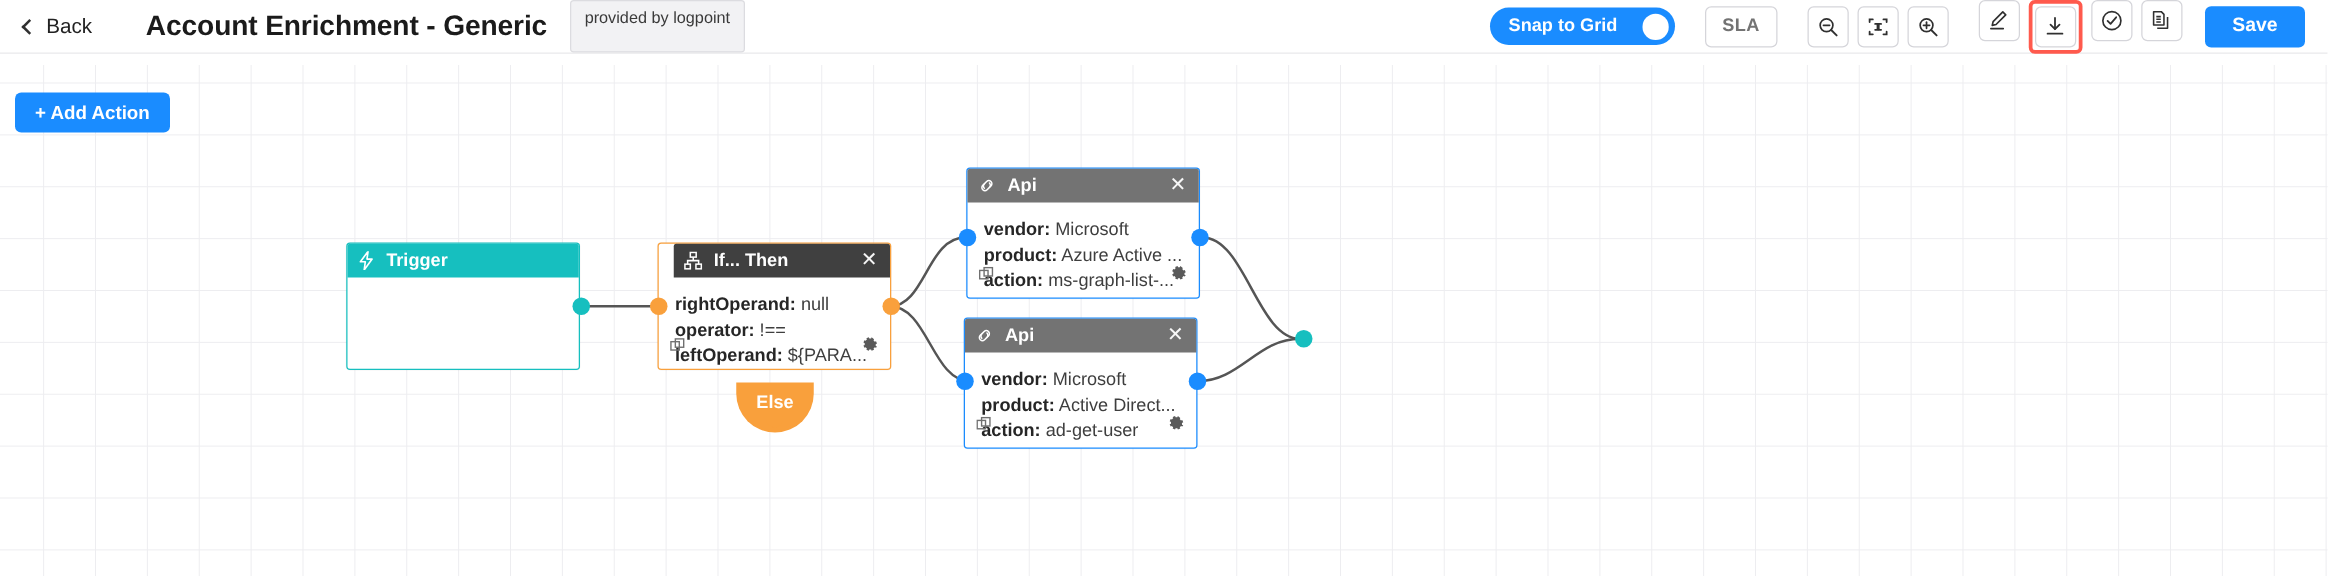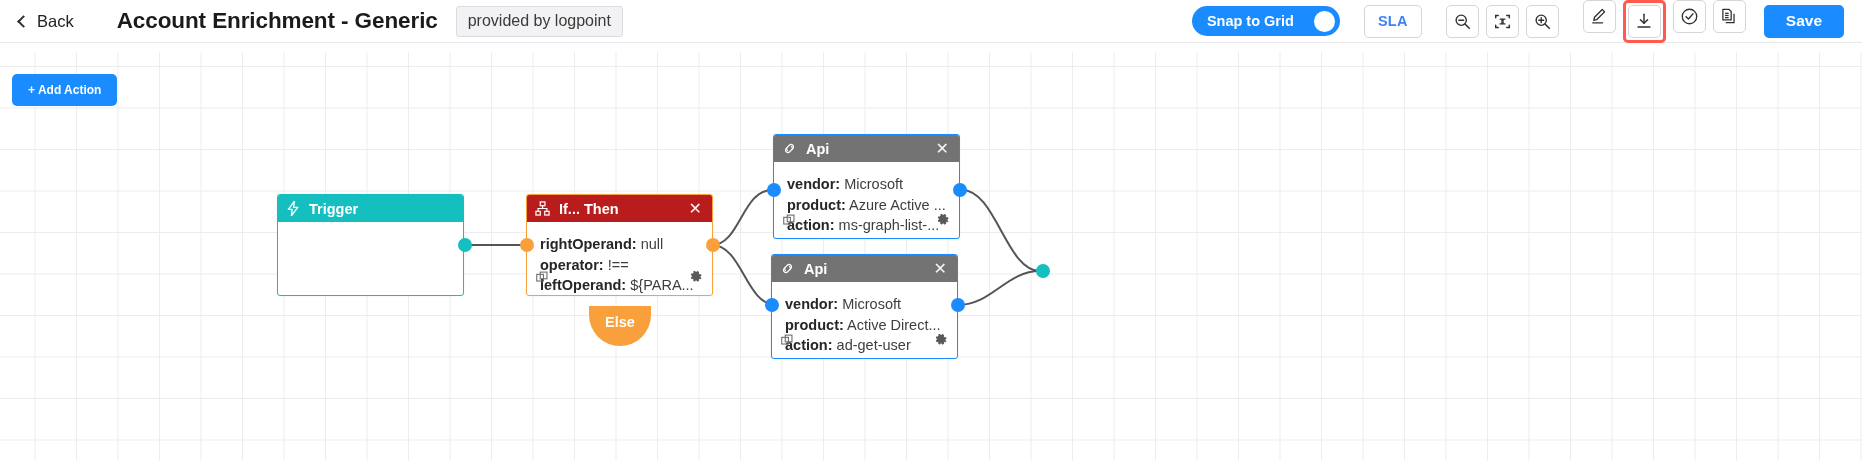--- a/index.html
+++ b/index.html
@@ -31,43 +31,43 @@
   }
   .page-title {
     margin-left: 43px;
     font-size: 22.5px; font-weight: bold; color: #1b1b1b;
     letter-spacing: -0.1px; white-space: nowrap;
   }
   .provided-badge {
     margin-left: 18px;
     background: #f2f2f4; border: 1px solid #dcdce0;
     border-radius: 3px;
-    padding: 5px 11px 6px;
-    font-size: 16px; color: #3a3a3a; white-space: nowrap;
+    padding: 5px 11px 20px;
+    font-size: 13px; color: #3a3a3a; white-space: nowrap;
   }
 
   .header-right {
     margin-left: auto; margin-right: 18px;
     display: flex; align-items: center; gap: 12px;
   }
 
   .snap-toggle {
     display: flex; align-items: center; gap: 20px;
     background: #1a8cff; border-radius: 18px;
     height: 30px; padding: 0 5px 0 15px;
     color: #fff; font-size: 14.5px; font-weight: bold;
     cursor: pointer; white-space: nowrap;
   }
   .knob { width: 21px; height: 21px; border-radius: 50%; background: #fff; }
 
   .tbtn {
     height: 33px; min-width: 33px;
     border: 1px solid #d5d5da; border-radius: 5px;
     background: #fff; display: flex; align-items: center; justify-content: center;
-    cursor: pointer; color: #3b82f6;
+    cursor: pointer; color: #737373;
   }
   .tbtn.sla { padding: 0 13px; font-size: 14.5px; font-weight: bold; letter-spacing: .3px; }
   .group { display: flex; gap: 7px; }
   .gap-l { margin-left: 12px; }
 
   .hl-wrap {
     border: 3px solid #ff5a4d; border-radius: 5px;
     padding: 2px; display: flex; align-items: center; justify-content: center;
   }
   .hl-wrap .tbtn { border-color: #d5d5da; }
@@ -91,21 +91,21 @@
     background-size: 41.5px 41.5px;
     background-position: -7px 14px;
     overflow: hidden;
   }
 
   .add-action {
     position: absolute; left: 12px; top: 22px;
     background: #1a8cff; color: #fff;
     border-radius: 5px; height: 32px;
     display: flex; align-items: center; padding: 0 16px;
-    font-size: 12px; font-weight: bold; cursor: pointer;
+    font-size: 15px; font-weight: bold; cursor: pointer;
     z-index: 20;
   }
 
   svg.edges { position: absolute; left: 0; top: 0; width: 1862px; height: 409px; z-index: 5; }
 
   
   .node {
     position: absolute; z-index: 10;
     background: #fff; border-radius: 3px;
     display: flex; flex-direction: column;
@@ -124,21 +124,21 @@
     padding: 12px 13px 0 13px;
   }
   .kv { font-size: 14.5px; color: #3e3e3e; line-height: 20.5px; white-space: nowrap; }
   .kv b { color: #262626; font-weight: bold; }
   .gear { position: absolute; right: 9px; bottom: 7px; cursor: pointer; }
   .copy { position: absolute; left: 9px; bottom: 7px; cursor: pointer; }
 
   .n-trigger { border: 1px solid #16bfbf; }
   .n-trigger .node-hdr { background: #16bfbf; }
   .n-if { border: 1px solid #f9a03c; }
-  .n-if .node-hdr { background: #b91c1c; }
+  .n-if .node-hdr { background: #404040; margin-left: 12px; }
   .n-api { border: 1px solid #1a8cff; }
   .n-api .node-hdr { background: #737373; }
   .n-end { border: 1px solid #16bfbf; }
   .n-end .node-hdr { background: #16bfbf; }
 
   .port {
     position: absolute; width: 14px; height: 14px; border-radius: 50%;
     z-index: 12; cursor: crosshair;
   }
   .port.teal { background: #16bfbf; }

